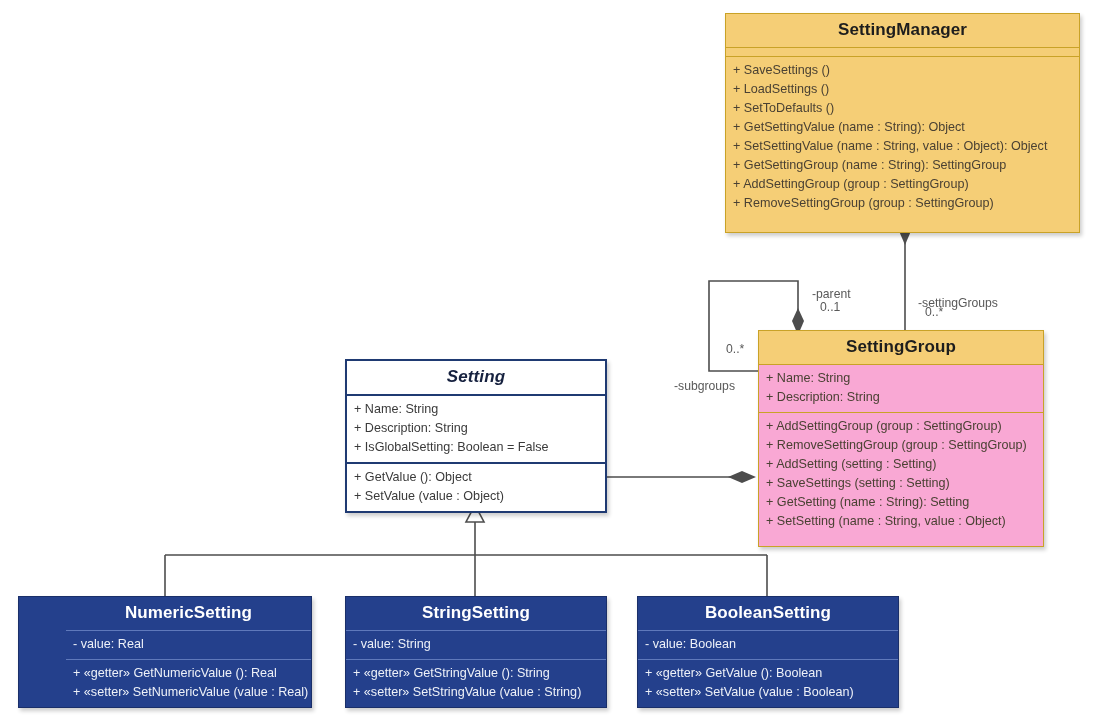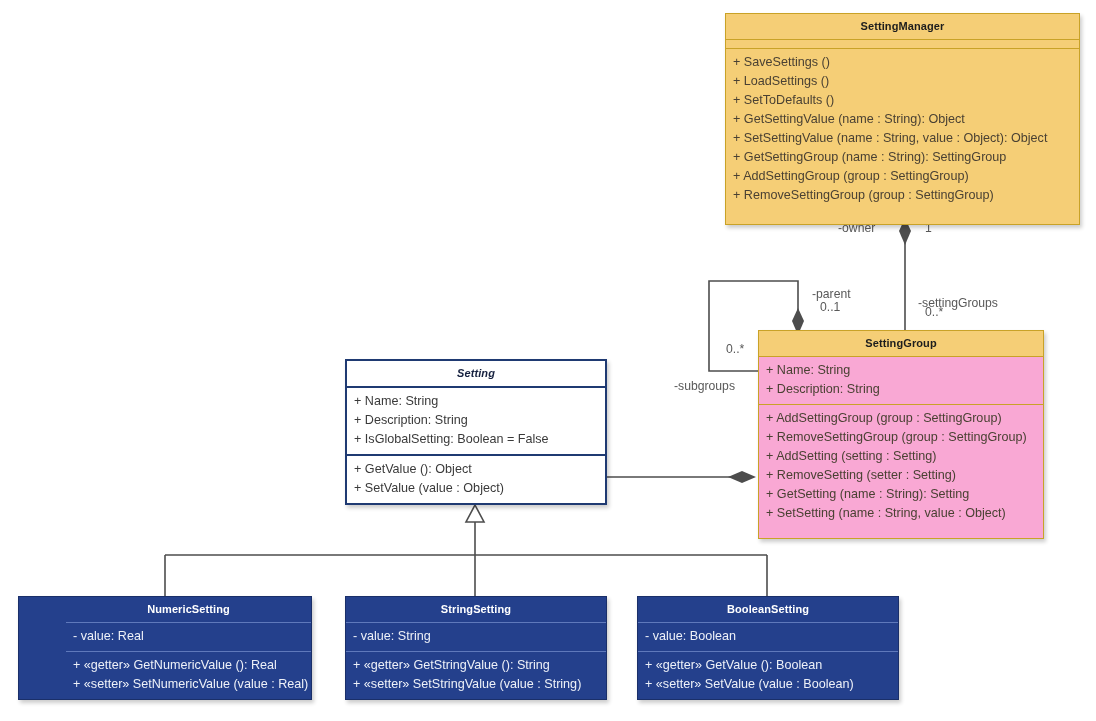--- a/index.html
+++ b/index.html
@@ -32,21 +32,21 @@
 
   
   .uml-class {
     position: absolute;
     box-sizing: border-box;
     box-shadow: 2px 3px 4px rgba(0,0,0,0.20);
   }
   .uml-title {
     text-align: center;
     font-weight: bold;
-    font-size: 11px;
+    font-size: 17px;
     letter-spacing: 0.1px;
     padding: 6px 4px 7px 4px;
     box-sizing: border-box;
   }
   .uml-compartment {
     box-sizing: border-box;
     padding: 4px 0 5px 0;
   }
   .uml-row {
     font-size: 12.6px;
@@ -190,21 +190,21 @@
   <div class="uml-class yellow" style="left:758px; top:330px; width:286px;">
     <div class="uml-title">SettingGroup</div>
     <div class="uml-compartment">
       <div class="uml-row">+ Name: String</div>
       <div class="uml-row">+ Description: String</div>
     </div>
     <div class="uml-compartment">
       <div class="uml-row">+ AddSettingGroup (group : SettingGroup)</div>
       <div class="uml-row">+ RemoveSettingGroup (group : SettingGroup)</div>
       <div class="uml-row">+ AddSetting (setting : Setting)</div>
-      <div class="uml-row">+ RemoveSetting (setter : Setting)</div>
+      <div class="uml-row">+ SaveSettings (setting : Setting)</div>
       <div class="uml-row">+ GetSetting (name : String): Setting</div>
       <div class="uml-row">+ SetSetting (name : String, value : Object)</div>
       <div class="uml-row" style="height:10px;"></div>
     </div>
   </div>
 
   <div class="uml-class white" style="left:345px; top:359px; width:262px;">
     <div class="uml-title">Setting</div>
     <div class="uml-compartment">
       <div class="uml-row">+ Name: String</div>

